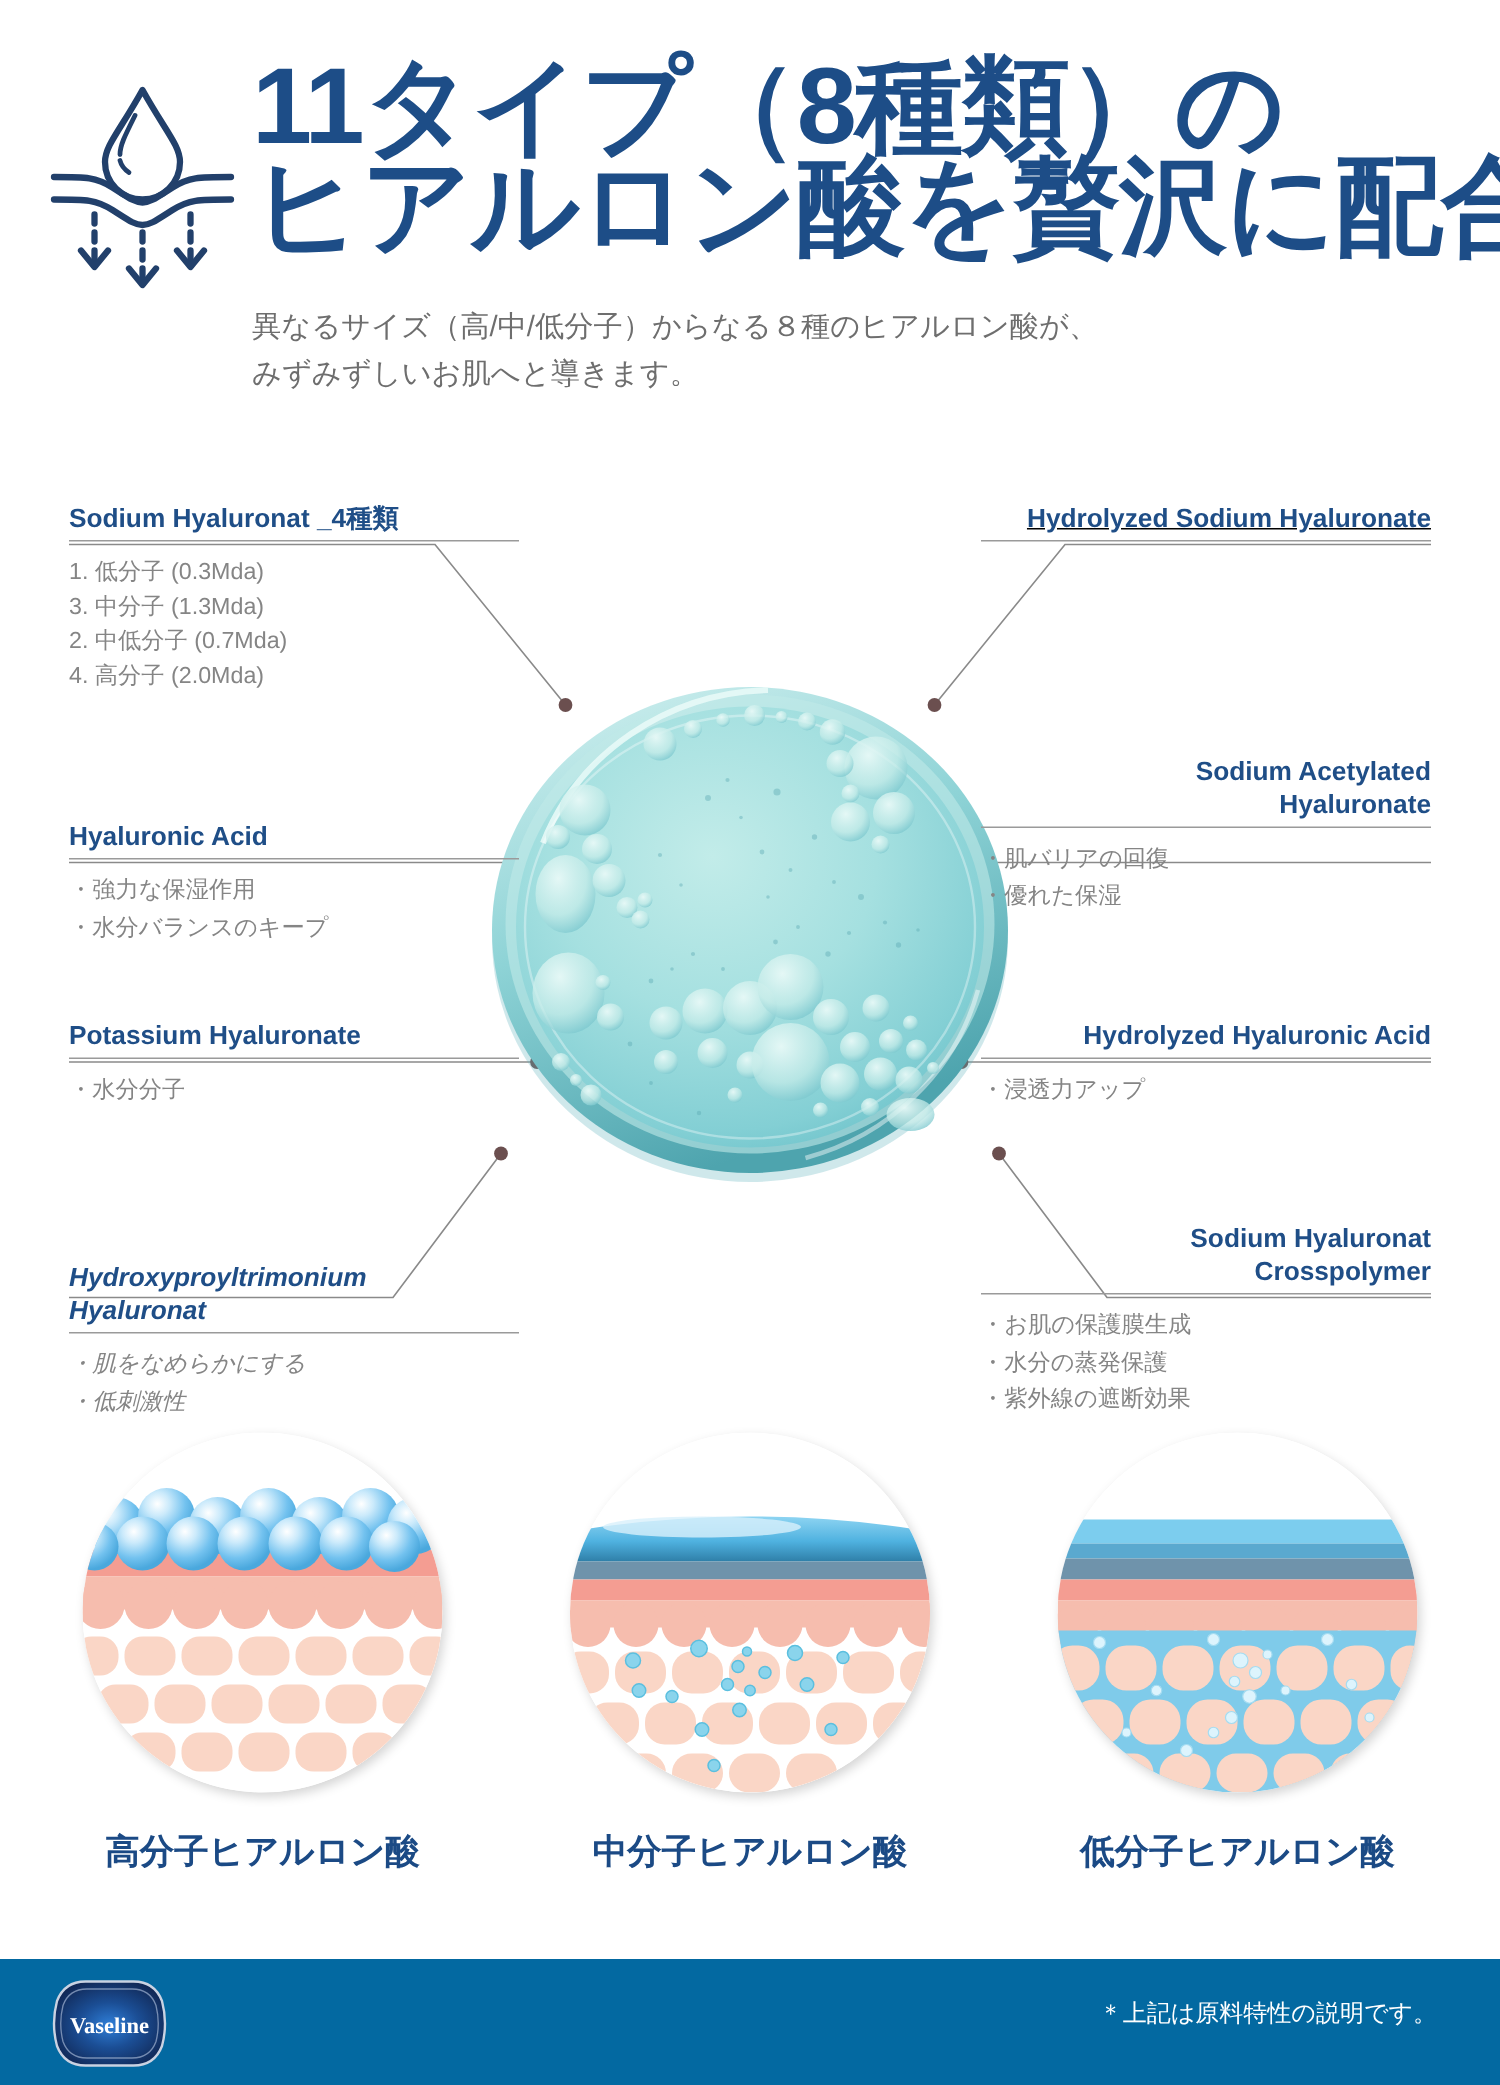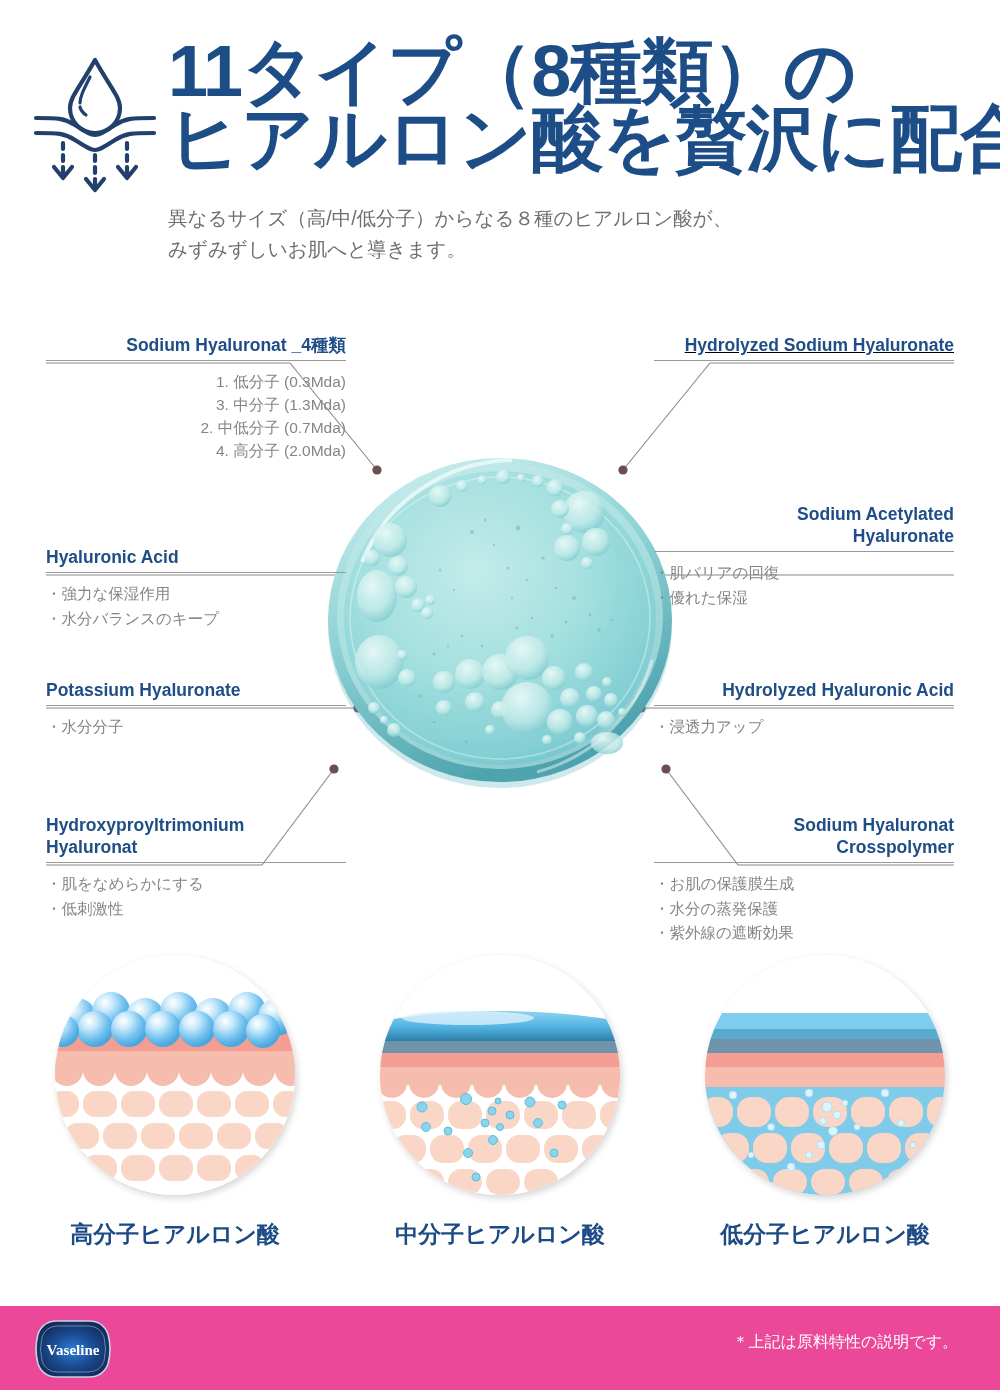--- a/index.html
+++ b/index.html
@@ -44,21 +44,21 @@
     border-radius:50%;overflow:hidden;background:#fff;
     box-shadow:2px 3px 7px rgba(0,0,0,0.17);
   }
   .circle-label{
     margin-top:24px;text-align:center;color:#1b4a85;
     font-weight:bold;font-size:23px;white-space:nowrap;
   }
   
   #footer{
     position:absolute;left:0;top:1306px;width:1000px;height:84px;
-    background:#ec4899;
+    background:#0369a1;
   }
   #vaseline-logo{position:absolute;left:33px;top:12px;width:80px;height:62px;}
   #footer-note{
     position:absolute;right:42px;top:26px;
     color:#ffffff;font-size:16px;white-space:nowrap;
   }
 </style>
 </head>
 <body>
 
@@ -229,21 +229,21 @@
         <circle cx="118" cy="120" r="1.4"></circle>
           <circle cx="132" cy="140" r="1.2"></circle>
         <circle cx="98" cy="246" r="1.6"></circle>
           <circle cx="112" cy="272" r="1.3"></circle>
         <circle cx="144" cy="292" r="1.5"></circle>
           <circle cx="190" cy="148" r="1.2"></circle>
       </g>
     </svg>
   </div>
 
-  <div class="callout" style="left:46px;top:34px;width:300px;text-align:right;">
+  <div class="callout" style="left:46px;top:34px;width:300px;">
     <div class="chead">Sodium Hyaluronat _4種類</div>
     <div class="rule"></div>
     <div class="clist">
       <div class="citem numbered">1. 低分子 (0.3Mda)</div>
       <div class="citem numbered">3. 中分子 (1.3Mda)</div>
       <div class="citem numbered">2. 中低分子 (0.7Mda)</div>
       <div class="citem numbered">4. 高分子 (2.0Mda)</div>
     </div>
   </div>
 
@@ -257,21 +257,21 @@
   </div>
 
   <div class="callout" style="left:46px;top:379px;width:300px;">
     <div class="chead">Potassium Hyaluronate</div>
     <div class="rule"></div>
     <div class="clist">
       <div class="citem">・水分分子</div>
     </div>
   </div>
 
-  <div class="callout" style="left:46px;top:514px;width:300px;">
+  <div class="callout" style="left:46px;top:540px;width:300px;font-style:italic;">
     <div class="chead">Hydroxyproyltrimonium</div>
     <div class="chead">Hyaluronat</div>
     <div class="rule"></div>
     <div class="clist">
       <div class="citem">・肌をなめらかにする</div>
       <div class="citem">・低刺激性</div>
     </div>
   </div>
 
   <div class="callout right-align" style="left:654px;top:34px;width:300px;text-decoration:underline;">

